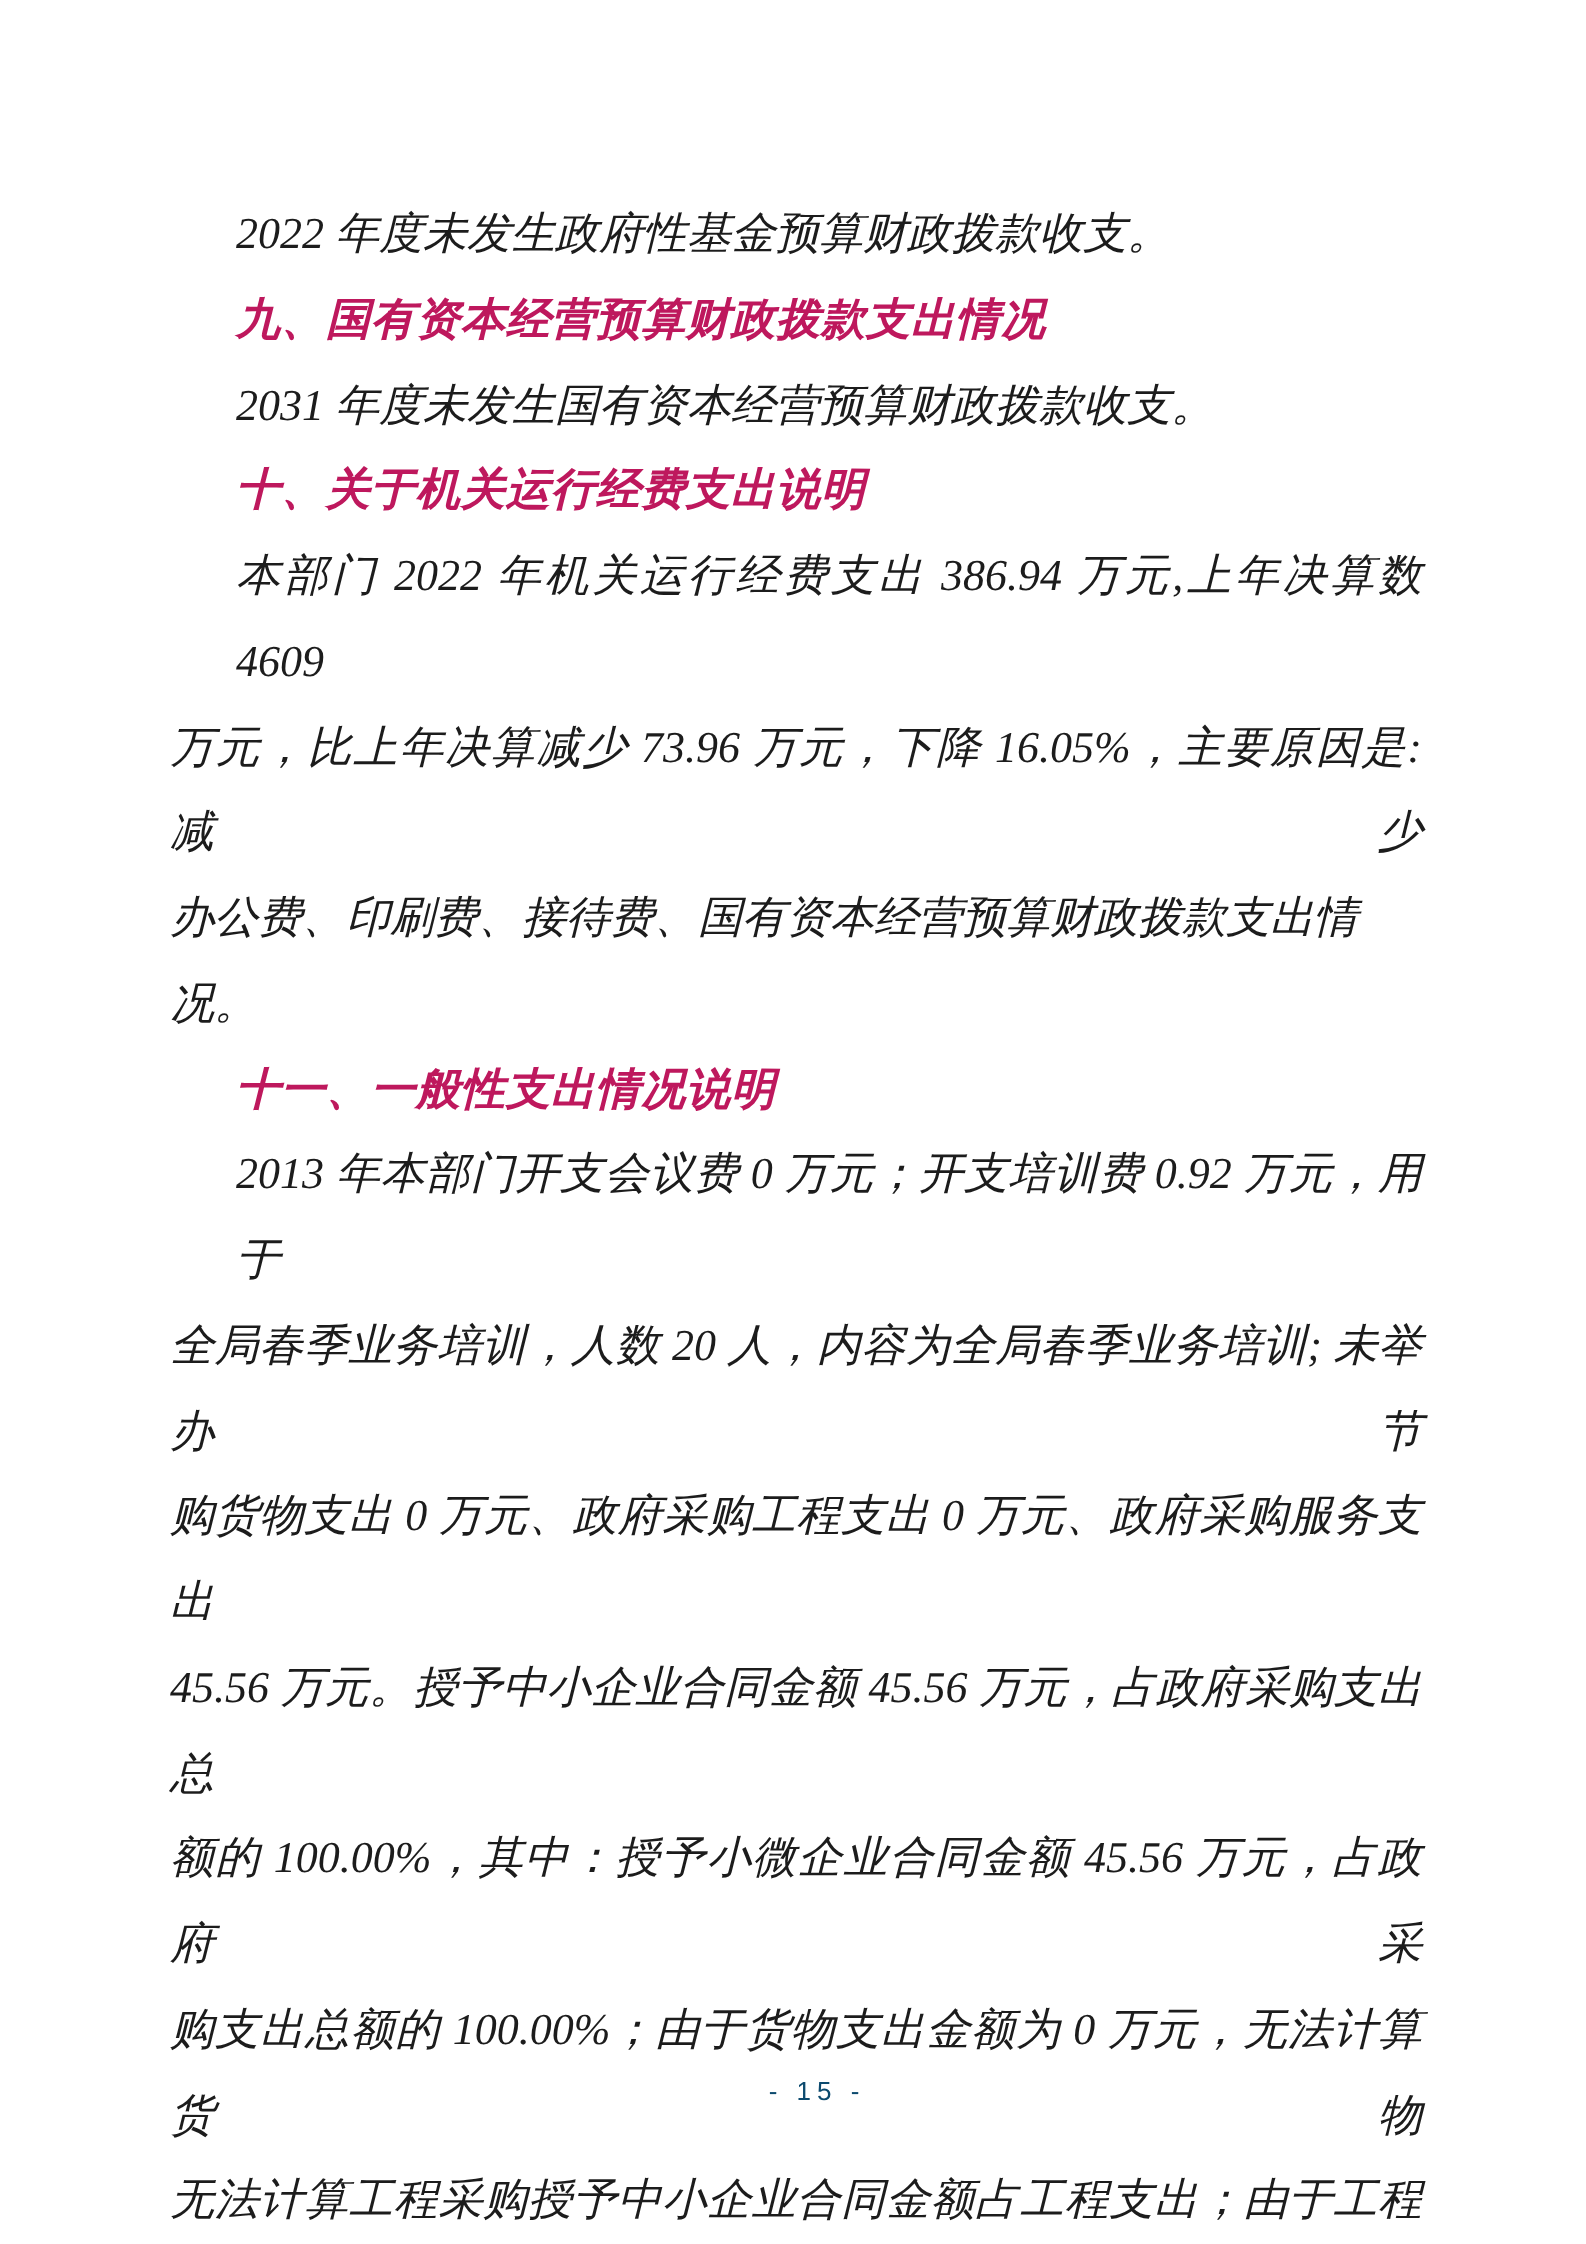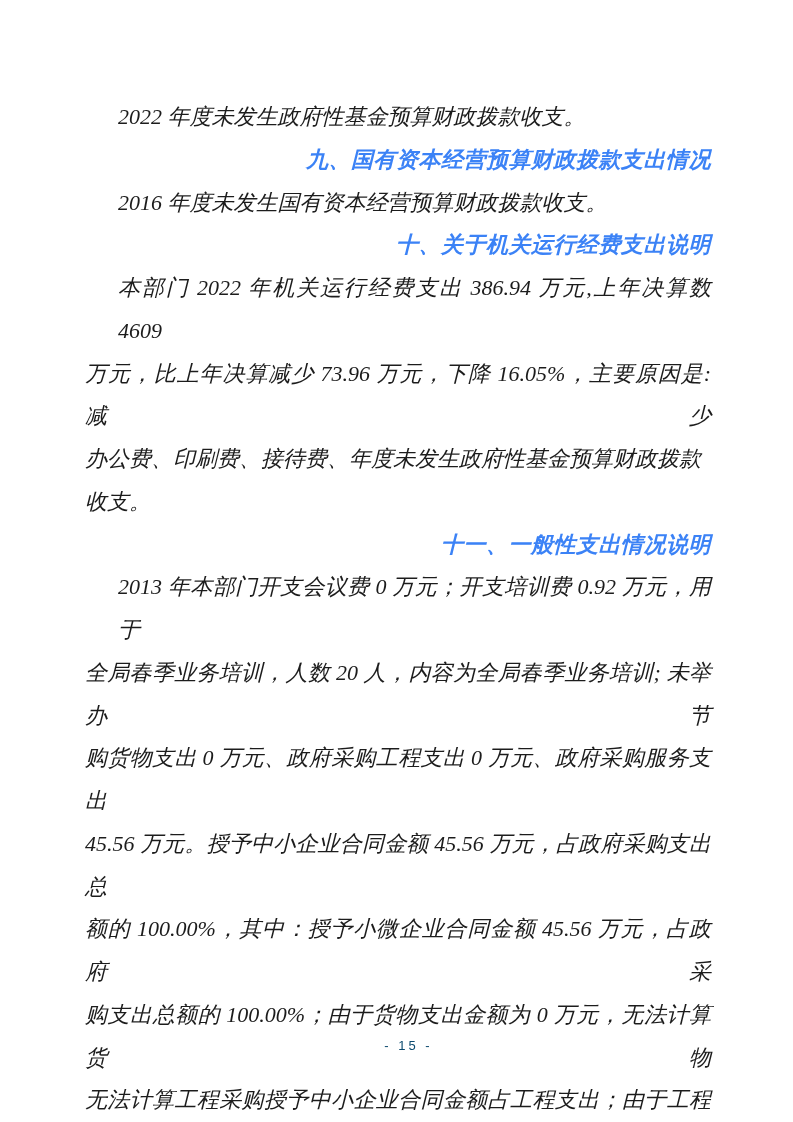--- a/index.html
+++ b/index.html
@@ -33,23 +33,22 @@
   .line.ind {
     padding-left: 33px;
   }
   .line.j {
     text-align: justify;
     text-align-last: justify;
   }
   .line.h {
     font-family: "Liberation Sans", "DejaVu Sans", sans-serif;
     font-weight: 700;
-    color: #3b82f6;
+    color: #be185d;
     letter-spacing: 0.5px;
-    text-align: right;
   }
   .pagenum {
     position: absolute;
     top: 1036px;
     left: 12px;
     width: 100%;
     text-align: center;
     font-family: "Liberation Sans", "DejaVu Sans", sans-serif;
     font-size: 13px;
     line-height: 20px;
@@ -57,25 +56,25 @@
     letter-spacing: 3px;
   }
 </style>
 </head>
 <body>
 
 <div class="page">
   <div class="content">
     <div class="line ind">2022 年度未发生政府性基金预算财政拨款收支。</div>
     <div class="line h ind">九、国有资本经营预算财政拨款支出情况</div>
-    <div class="line ind">2016 年度未发生国有资本经营预算财政拨款收支。</div>
+    <div class="line ind">2031 年度未发生国有资本经营预算财政拨款收支。</div>
     <div class="line h ind">十、关于机关运行经费支出说明</div>
     <div class="line ind j">本部门 2022 年机关运行经费支出 386.94 万元,上年决算数 4609</div>
     <div class="line j">万元，比上年决算减少 73.96 万元，下降 16.05%，主要原因是: 减少</div>
-    <div class="line">办公费、印刷费、接待费、年度未发生政府性基金预算财政拨款收支。</div>
+    <div class="line">办公费、印刷费、接待费、国有资本经营预算财政拨款支出情况。</div>
     <div class="line h ind">十一、一般性支出情况说明</div>
     <div class="line ind j">2013 年本部门开支会议费 0 万元；开支培训费 0.92 万元，用于</div>
     <div class="line j">全局春季业务培训，人数 20 人，内容为全局春季业务培训; 未举办节</div>
     <div class="line j">购货物支出 0 万元、政府采购工程支出 0 万元、政府采购服务支出</div>
     <div class="line j">45.56 万元。授予中小企业合同金额 45.56 万元，占政府采购支出总</div>
     <div class="line j">额的 100.00%，其中：授予小微企业合同金额 45.56 万元，占政府采</div>
     <div class="line j">购支出总额的 100.00%；由于货物支出金额为 0 万元，无法计算货物</div>
     <div class="line j">无法计算工程采购授予中小企业合同金额占工程支出；由于工程支出</div>
     <div class="line j">金额为 4 万元，无法计算工程采购授予中小企业合同金额占工程支出</div>
 

